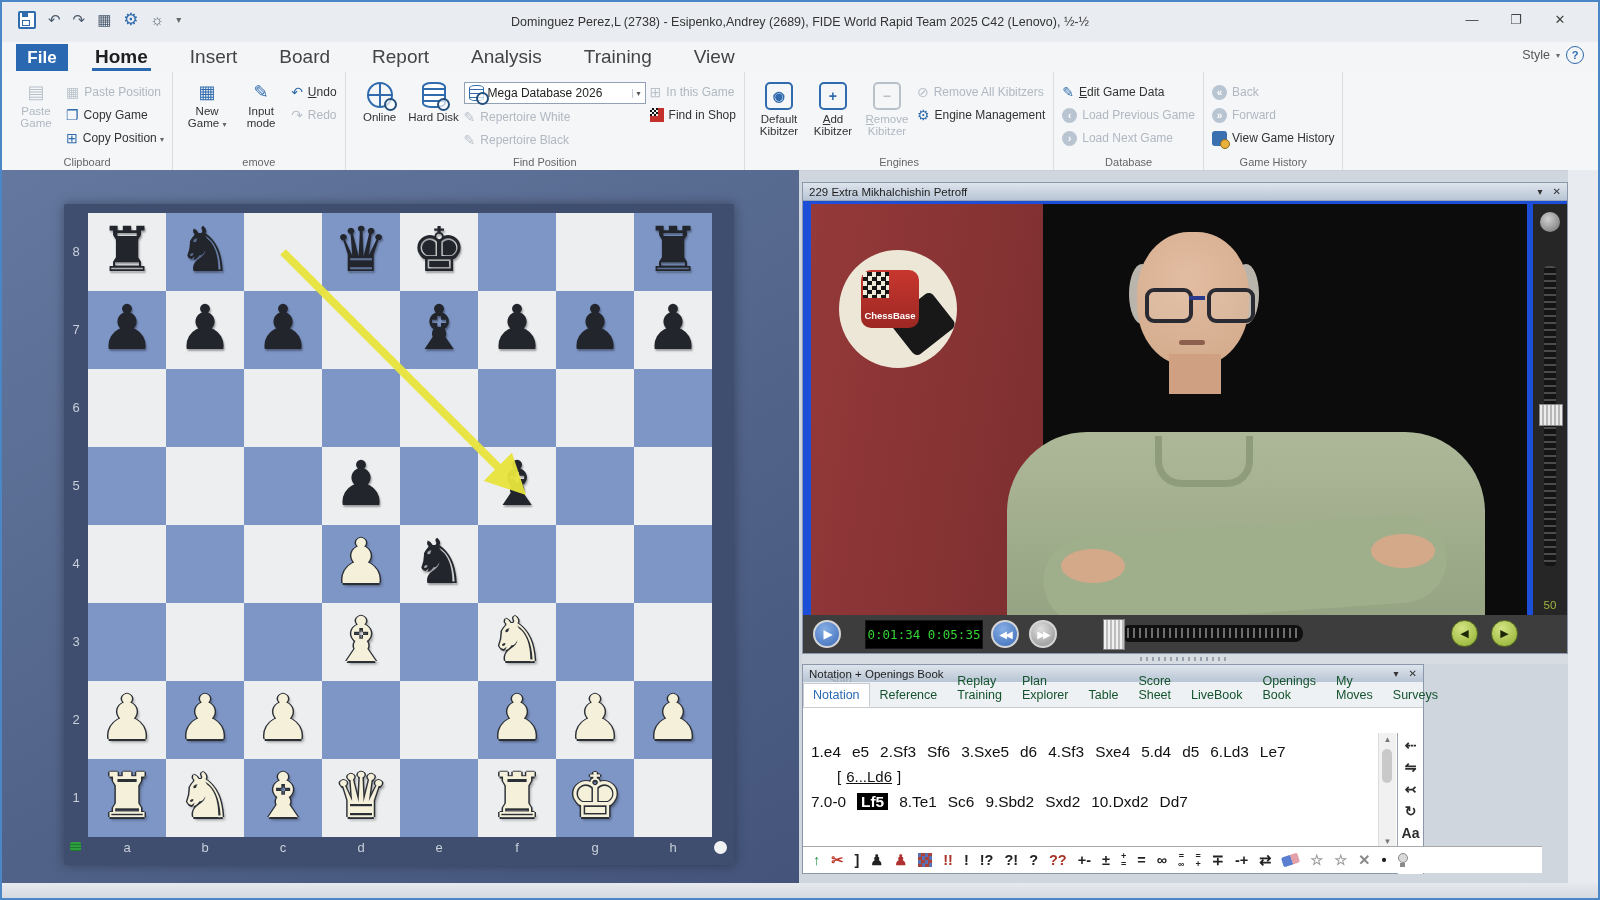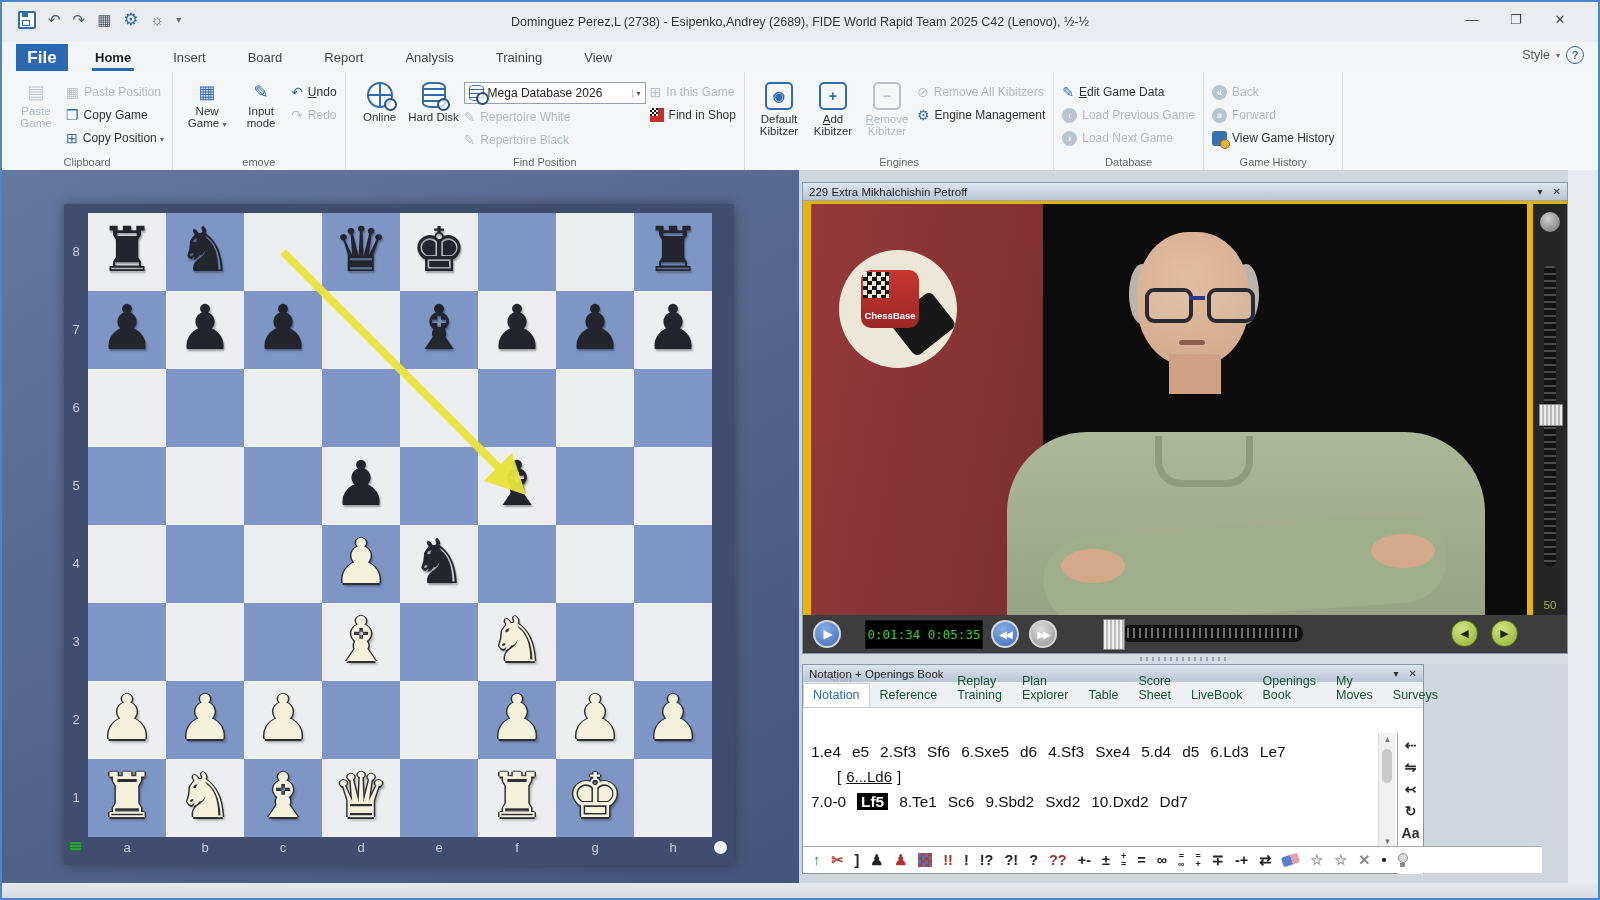--- a/index.html
+++ b/index.html
@@ -16,21 +16,21 @@
   .qicon.i-settings{color:#2f6bad;font-size:17px}
   .qicon.i-more{font-size:10px;color:#666}
   #title-text{position:absolute;left:0;top:13px;width:100%;text-align:center;font-size:12.5px;color:#333}
   #winctl{position:absolute;right:16px;top:4px;display:flex;gap:0}
   .wbtn{width:44px;height:26px;display:flex;align-items:center;justify-content:center;font-size:13px;color:#444}
   
   #tabrow{position:absolute;left:0;top:40px;width:100%;height:30px;background:#f3f5f7}
   #file-tab{position:absolute;left:14px;top:2px;width:52px;height:27px;background:#2a69b2;color:#fff;
             font-size:17px;font-weight:bold;display:flex;align-items:center;justify-content:center}
   #mtabs{position:absolute;left:72px;top:0;height:30px;display:flex}
-  .mtab{padding:0 21px;font-size:13px;color:#444;display:flex;align-items:center;position:relative}
+  .mtab{padding:0 21px;font-size:19px;color:#444;display:flex;align-items:center;position:relative}
   .mtab.active{color:#1f1f1f;font-weight:bold}
   .mtab.active::after{content:"";position:absolute;left:18px;right:18px;bottom:1px;height:3px;background:#2a69b2}
   #stylebox{position:absolute;right:14px;top:4px;display:flex;align-items:center;gap:6px;color:#555;font-size:12.5px}
   #help-btn{width:16px;height:16px;border:1.5px solid #2f6bad;border-radius:50%;color:#2f6bad;font-size:11px;
             display:flex;align-items:center;justify-content:center;font-weight:bold}
   
   #ribbon{position:absolute;left:0;top:70px;width:100%;height:98px;background:#f5f6f8;
           border-bottom:1px solid #cdd1d6;display:flex}
   .rgroup{position:relative;border-right:1px solid #dadde1;padding:6px 8px 16px 8px;display:flex;gap:4px}
   .rlabel{position:absolute;left:0;right:0;bottom:2px;text-align:center;font-size:11px;color:#666}
@@ -87,21 +87,21 @@
   #files div{text-align:center;color:#c9cfdb;font-size:13px;line-height:22px}
   #green-ind{position:absolute;left:6px;top:638px;width:11px;height:9px;border-radius:2px;
         background:repeating-linear-gradient(#2f9e3f 0 2px,#1c7a2c 2px 3px)}
   #white-dot{position:absolute;left:650px;top:637px;width:13px;height:13px;border-radius:50%;background:#f2f3f4}
   #arrow-svg{position:absolute;left:0;top:0;pointer-events:none}
   
   .panel{position:absolute;background:#fff;border:1px solid #8b97ab;box-sizing:border-box}
   .panel-title{height:17px;background:linear-gradient(#dde4ec,#b9c5d5);border-bottom:1px solid #98a5b8;
         display:flex;align-items:center;padding:0 6px;font-size:11.5px;color:#1d1d1d;position:relative}
   .pt-btns{margin-left:auto;display:flex;gap:10px;font-size:10px;color:#333}
-  #video-panel{left:800px;top:180px;width:766px;height:472px;background:#eab308}
+  #video-panel{left:800px;top:180px;width:766px;height:472px;background:#1d4ed8}
   #video-stage{position:absolute;left:8px;top:21px;width:716px;height:411px;background:#0c0c0c;overflow:hidden}
   #red-panel{position:absolute;left:0;top:0;width:232px;height:100%;background:linear-gradient(100deg,#95393a,#7c2e2f)}
   #logo{position:absolute;left:28px;top:46px;width:118px;height:118px;border-radius:50%;background:#ece7d6;overflow:hidden}
   .logo-sq{position:absolute;left:22px;top:20px;width:58px;height:58px;border-radius:10px;
         background:linear-gradient(#c8372f,#9c2723)}
   .logo-check{position:absolute;left:24px;top:22px;width:26px;height:26px;
         background:repeating-conic-gradient(#161616 0 25%,#efe9d7 0 50%);background-size:9px 9px}
   .logo-text{position:absolute;left:22px;top:60px;width:58px;text-align:center;color:#fff;font-size:9.5px;font-weight:bold}
   .logo-wedge{position:absolute;left:58px;top:52px;width:52px;height:44px;background:#181818;
         transform:rotate(-38deg);border-radius:6px}
@@ -603,21 +603,21 @@
       <div class="ntab">Replay Training</div>
       <div class="ntab">Plan Explorer</div>
       <div class="ntab">Table</div>
       <div class="ntab">Score Sheet</div>
       <div class="ntab">LiveBook</div>
       <div class="ntab">Openings Book</div>
       <div class="ntab">My Moves</div>
       <div class="ntab">Surveys</div>
     </div>
   <div id="moves">
-      <div class="moveline main"><span class="tok">1.e4</span><span class="tok">e5</span><span class="tok">2.Sf3</span><span class="tok">Sf6</span><span class="tok">6.Sxe5</span><span class="tok">d6</span><span class="tok">4.Sf3</span><span class="tok">Sxe4</span><span class="tok">5.d4</span><span class="tok">d5</span><span class="tok">6.Ld3</span><span class="tok">Le7</span></div>
+      <div class="moveline main"><span class="tok">1.e4</span><span class="tok">e5</span><span class="tok">2.Sf3</span><span class="tok">Sf6</span><span class="tok">3.Sxe5</span><span class="tok">d6</span><span class="tok">4.Sf3</span><span class="tok">Sxe4</span><span class="tok">5.d4</span><span class="tok">d5</span><span class="tok">6.Ld3</span><span class="tok">Le7</span></div>
       <div class="moveline variation"><span class="tok">[</span><span class="tok link">6...Ld6</span><span class="tok">]</span></div>
       <div class="moveline main"><span class="tok">7.0-0</span><span class="tok hl">Lf5</span><span class="tok">8.Te1</span><span class="tok">Sc6</span><span class="tok">9.Sbd2</span><span class="tok">Sxd2</span><span class="tok">10.Dxd2</span><span class="tok">Dd7</span></div>
     </div>
   <div id="nscroll">
     <div class="sarr" style="top:2px">▲</div>
     <div class="sthumb"></div>
     <div class="sarr" style="bottom:2px">▼</div>
   </div>
   <div id="sidecol">
       <span class="sideic">⇠</span>

